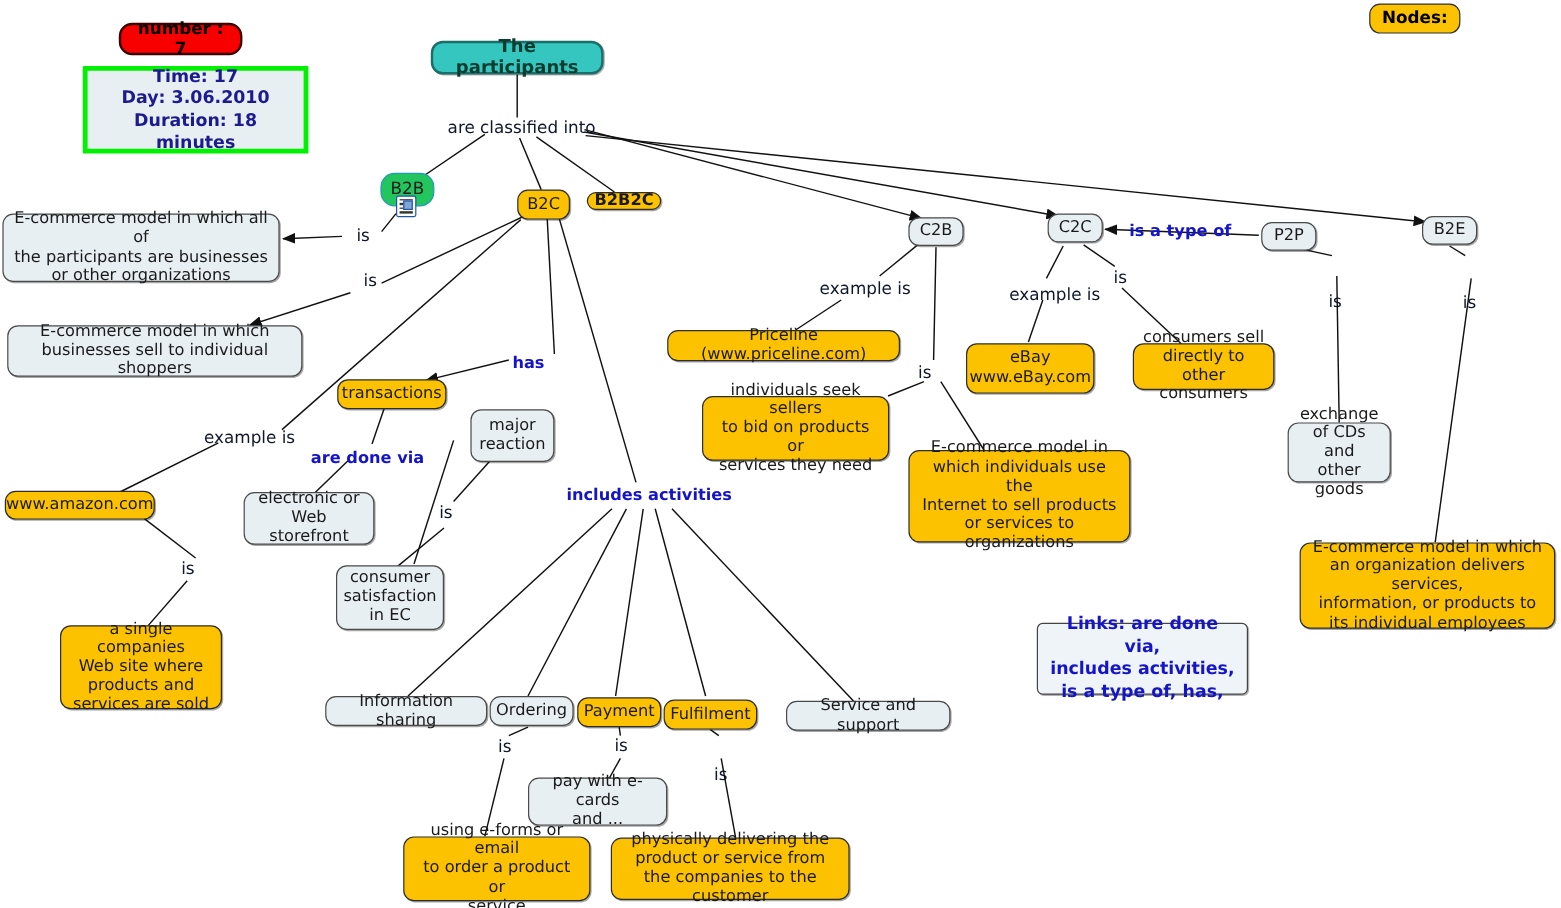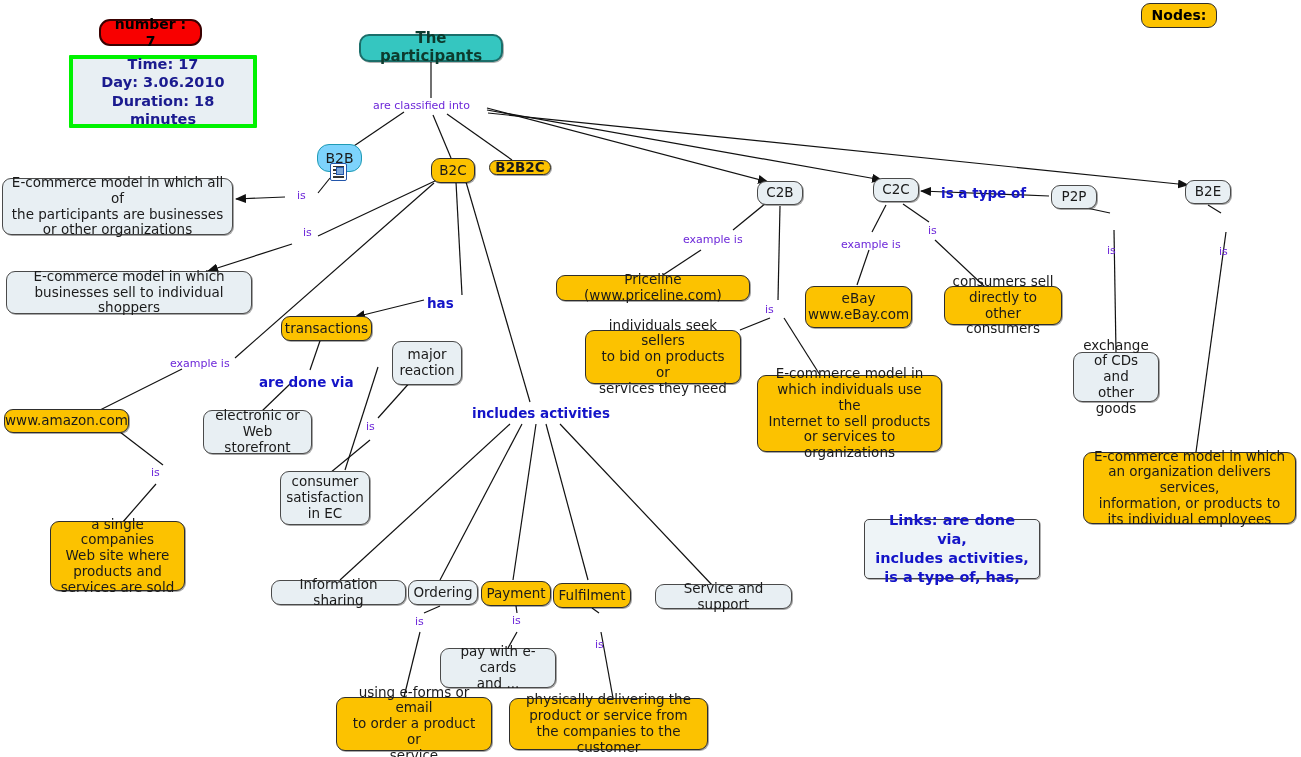--- a/index.html
+++ b/index.html
@@ -17,32 +17,32 @@
     line-height:1.17;
     color:#1a1a1a;
     padding:4px 7px;
     display:flex;align-items:center;justify-content:center;
     white-space:pre-line;
   }
   .grey{background:#e8eff3;border-color:#4a4a4a;box-shadow:1px 1px 0 rgba(0,0,0,.35);}
   .yellow{background:#fcc200;border-color:#2e2e2e;box-shadow:1px 1px 0 rgba(0,0,0,.35);}
   .teal{background:#35c6c0;border-color:#1b6e6a;font-weight:bold;color:#0d3b2e;font-size:15px;
         border-width:2px;border-radius:10px;box-shadow:1px 1px 0 rgba(0,0,0,.3);}
-  .cyan{background:#7dd3fc;border-color:#1f9bb5;border-width:1.5px;border-radius:12px;font-size:14px;}
+  .cyan{background:#22c55e;border-color:#1f9bb5;border-width:1.5px;border-radius:12px;font-size:14px;}
   .red{background:#f80000;border:2px solid #3a0000;border-radius:11px;color:#000;font-weight:bold;font-size:14px;}
   .greenbox{background:#e8eff3;border:4px solid #00f200;border-radius:1px;color:#1b1b8f;
             font-weight:bold;font-size:14.5px;line-height:1.25;}
   .bluebox{background:#eef4f7;border:1px solid #444;border-radius:5px;color:#1414c8;
            font-weight:bold;font-size:14.5px;line-height:1.3;box-shadow:1px 1px 0 rgba(0,0,0,.3);}
   .nodesbadge{background:#fcc200;border:1px solid #2e2e2e;border-radius:9px;font-weight:bold;font-size:14px;color:#000;}
 
   .lbl{
     position:absolute;
-    font-size:11px;
-    color:#6d28d9;
+    font-size:14px;
+    color:#0f172a;
     white-space:nowrap;
     background:transparent;
   }
   .lbl.link{color:#1414c8;font-weight:bold;font-size:13.5px;}
 
   .res-icon{
     position:absolute;
     width:17px;height:18px;
     border:1px solid #2255aa;
     background:#fdfdfd;

